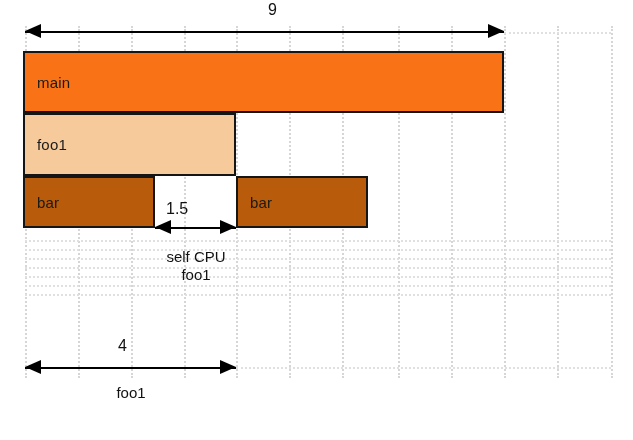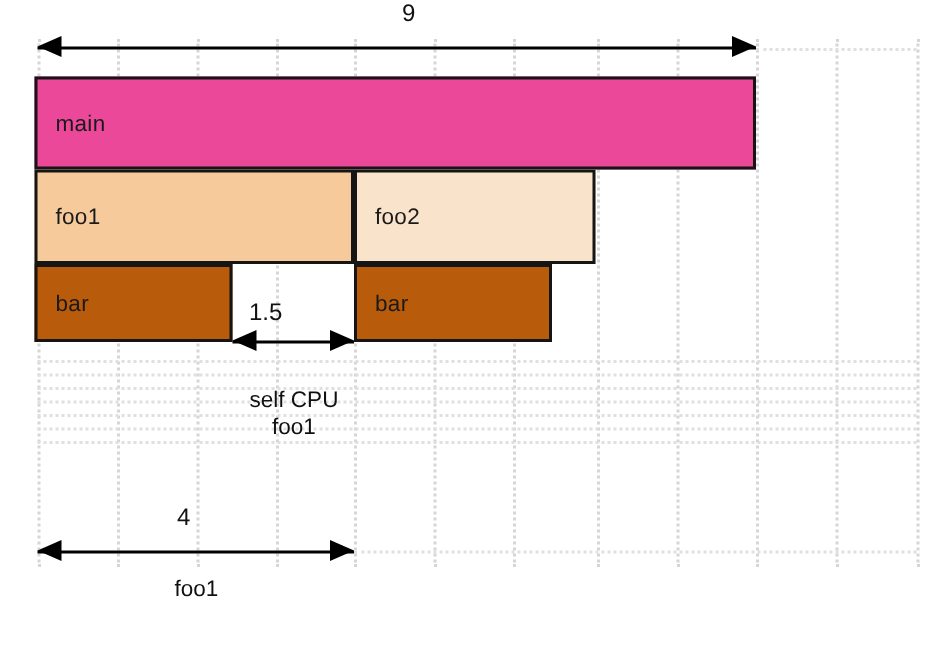--- a/index.html
+++ b/index.html
@@ -119,31 +119,28 @@
     <div class="hgrid" style="top:258px;width:586px;"></div>
     <div class="hgrid" style="top:267px;width:586px;"></div>
     <div class="hgrid" style="top:276px;width:586px;"></div>
     <div class="hgrid" style="top:285px;width:586px;"></div>
     <div class="hgrid" style="top:294px;width:586px;"></div>
 
     <div class="hgrid" style="top:367px;left:236px;width:375px;"></div>
     <div class="hgrid" style="top:32px;left:504px;width:107px;"></div>
   </div>
 
-  <div class="bar" id="frame-main" style="left: 23px; top: 51px; width: 481px; height: 62px; background: #ec4899; border-color: rgb(21, 21, 21);">
+  <div class="bar" id="frame-main" style="left: 23px; top: 51px; width: 481px; height: 62px; background: #f97316; border-color: rgb(21, 21, 21);">
     <span class="bar-label">main</span>
   </div>
 
   <div class="bar" id="frame-foo1" style="left: 23px; top: 113px; width: 213px; height: 63px; background: rgb(247, 202, 156); border-color: rgb(21, 21, 21);">
     <span class="bar-label">foo1</span>
   </div>
 
-  <div class="bar" id="frame-foo2" style="left: 236px; top: 113px; width: 161px; height: 63px; background: rgb(250, 227, 203); border-color: rgb(21, 21, 21);">
-    <span class="bar-label">foo2</span>
-  </div>
 
   <div class="bar" id="frame-bar-left" style="left: 23px; top: 176px; width: 132px; height: 52px; background: rgb(184, 91, 10); border-color: rgb(21, 21, 21);">
     <span class="bar-label">bar</span>
   </div>
 
   <div class="bar" id="frame-bar-right" style="left: 236px; top: 176px; width: 132px; height: 52px; background: rgb(184, 91, 10); border-color: rgb(21, 21, 21);">
     <span class="bar-label">bar</span>
   </div>
 
   <div class="measure" id="measure-total-main" style="left: 25px; top: 31px; width: 479px;">
@@ -152,21 +149,21 @@
     <div class="head right"></div>
   </div>
   <div class="measure-value" id="value-total-main" style="left: 268px; top: 1px;">9</div>
 
   <div class="measure" id="measure-self-foo1" style="left: 155px; top: 227px; width: 81px;">
     <div class="shaft" style="width: 81px;"></div>
     <div class="head left"></div>
     <div class="head right"></div>
   </div>
   <div class="measure-value" id="value-self-foo1" style="left: 166px; top: 200px;">1.5</div>
-  <div class="caption" id="caption-self-foo1" style="left: 145px; top: 248px; width: 102px; margin-top: 10px;">
+  <div class="caption" id="caption-self-foo1" style="left: 145px; top: 248px; width: 102px;">
     <div>self CPU</div>
     <div>foo1</div>
   </div>
 
   <div class="measure" id="measure-total-foo1" style="left: 25px; top: 367px; width: 211px;">
     <div class="shaft" style="width: 211px;"></div>
     <div class="head left"></div>
     <div class="head right"></div>
   </div>
   <div class="measure-value" id="value-total-foo1" style="left: 118px; top: 337px;">4</div>

